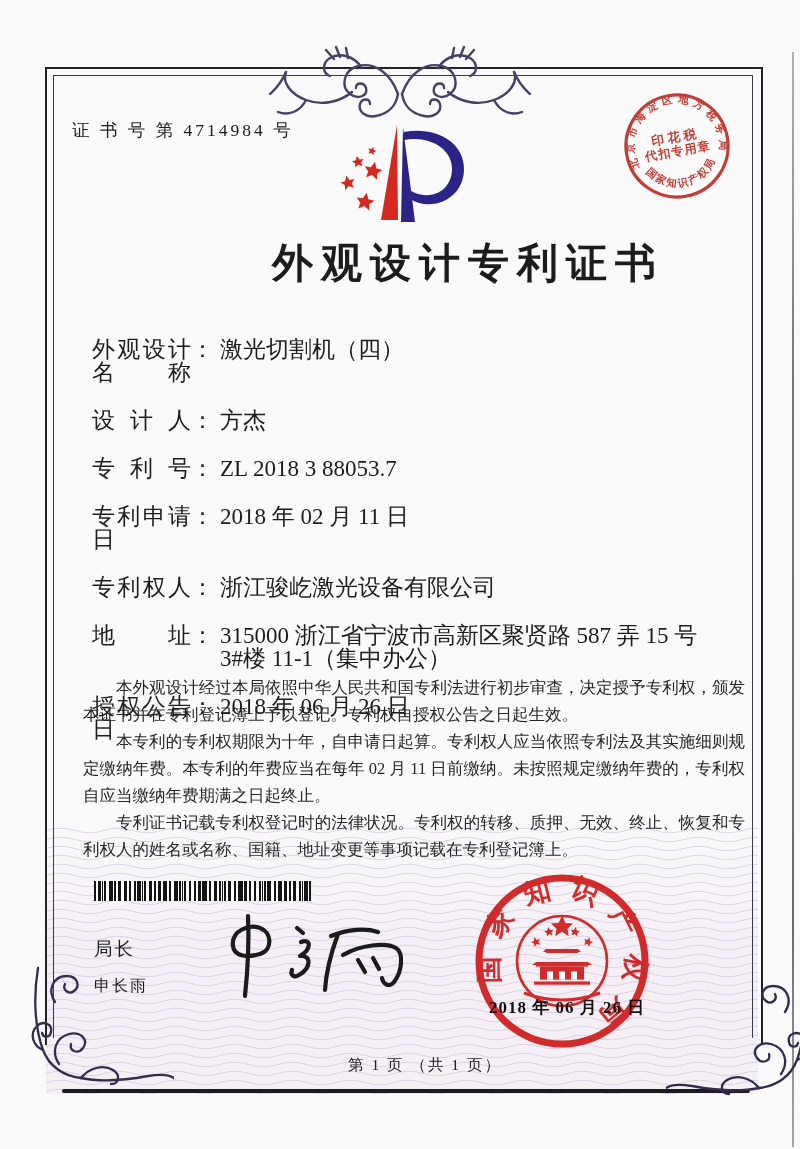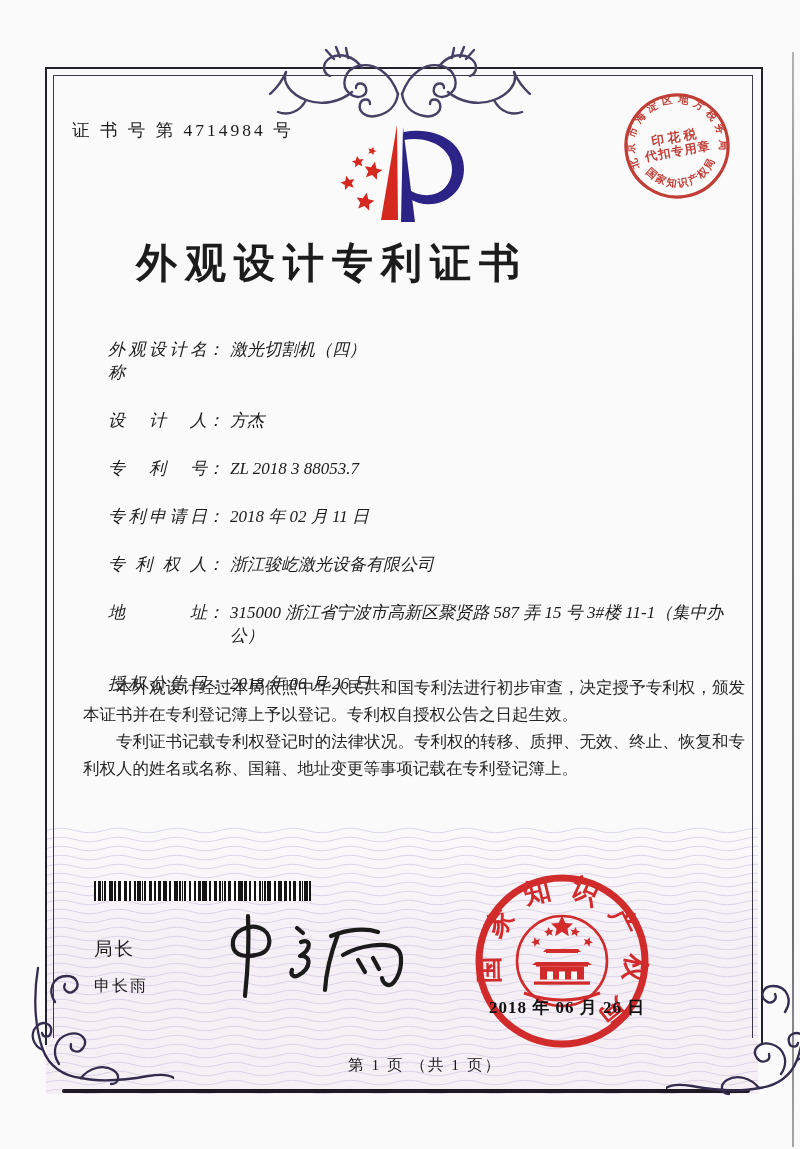--- a/index.html
+++ b/index.html
@@ -20,24 +20,24 @@
   #frame-outer{left:45px;top:67px;width:714px;height:976px;
     border-top:2.6px solid #23222b;border-left:2.6px solid #23222b;border-right:2.6px solid #23222b;}
   #frame-inner{left:53px;top:75px;width:698px;height:962px;
     border-top:1.2px solid #3a3947;border-left:1.2px solid #3a3947;border-right:1.2px solid #3a3947;}
   #bottom-rule{left:62px;top:1089px;width:688px;height:3.6px;background:#1b1a22;border-radius:2px;}
   #edge-shadow{left:792px;top:52px;width:2.4px;height:1095px;
     background:linear-gradient(180deg,#9a9aa0,#4a4a52 30%,#3c3c44 80%,#8a8a90);opacity:.75;}
 
   
   #cert-no{left:72px;top:118px;font-size:17.5px;letter-spacing:3px;}
-  #title{left:0;top:236px;width:664px;text-align:center;font-size:41px;font-weight:600;letter-spacing:8px;}
-
-  
-  #fields{left:108px;top:338px;width:660px;font-size:17px;line-height:23px;font-style:italic;}
+  #title{left:0;top:236px;width:664px;text-align:right;font-size:41px;font-weight:600;letter-spacing:8px;}
+
+  
+  #fields{left:92px;top:338px;width:660px;font-size:23px;line-height:23px;}
   .frow{margin-bottom:25px;position:relative;}
   .flabel{display:inline-block;width:99px;text-align:justify;text-align-last:justify;vertical-align:top;}
   .fcolon{display:inline-block;vertical-align:top;margin-right:6px;}
   .fvalue{display:inline-block;vertical-align:top;max-width:505px;}
   .grant-group{position:absolute;left:362px;top:0;white-space:nowrap;}
 
   
   #paras{left:83px;top:674px;width:662px;font-size:16.5px;line-height:27px;text-align:justify;color:#262626;}
   #paras p{margin:0;text-indent:2em;}
 
@@ -154,20 +154,21 @@
   <div class="frow">
     <span class="flabel">地址</span><span class="fcolon">：</span><span class="fvalue">315000 浙江省宁波市高新区聚贤路 587 弄 15 号 3#楼 11-1（集中办公）</span>
   </div>
   <div class="frow">
     <span class="flabel">授权公告日</span><span class="fcolon">：</span><span class="fvalue">2018 年 06 月 26 日</span>
   </div>
 </div>
 
 <div class="abs" id="paras">
   <p>本外观设计经过本局依照中华人民共和国专利法进行初步审查，决定授予专利权，颁发本证书并在专利登记簿上予以登记。专利权自授权公告之日起生效。</p>
+  <p>本专利的专利权期限为十年，自申请日起算。专利权人应当依照专利法及其实施细则规定缴纳年费。本专利的年费应当在每年 02 月 11 日前缴纳。未按照规定缴纳年费的，专利权自应当缴纳年费期满之日起终止。</p>
   <p>专利证书记载专利权登记时的法律状况。专利权的转移、质押、无效、终止、恢复和专利权人的姓名或名称、国籍、地址变更等事项记载在专利登记簿上。</p>
 </div>
 
 <div class="abs" id="barcode"></div>
 
 <div class="abs" id="sig-title">局长</div>
 <div class="abs" id="sig-name">申长雨</div>
 <svg class="abs" id="sig-svg" viewBox="0 0 240 120">
   <g stroke="#1b1b1b" fill="none" stroke-width="4.2" stroke-linecap="round" stroke-linejoin="round">
     <path d="M35,48 C33,32 52,26 62,30 C74,34 75,52 62,56 C48,60 36,58 35,48"></path>

